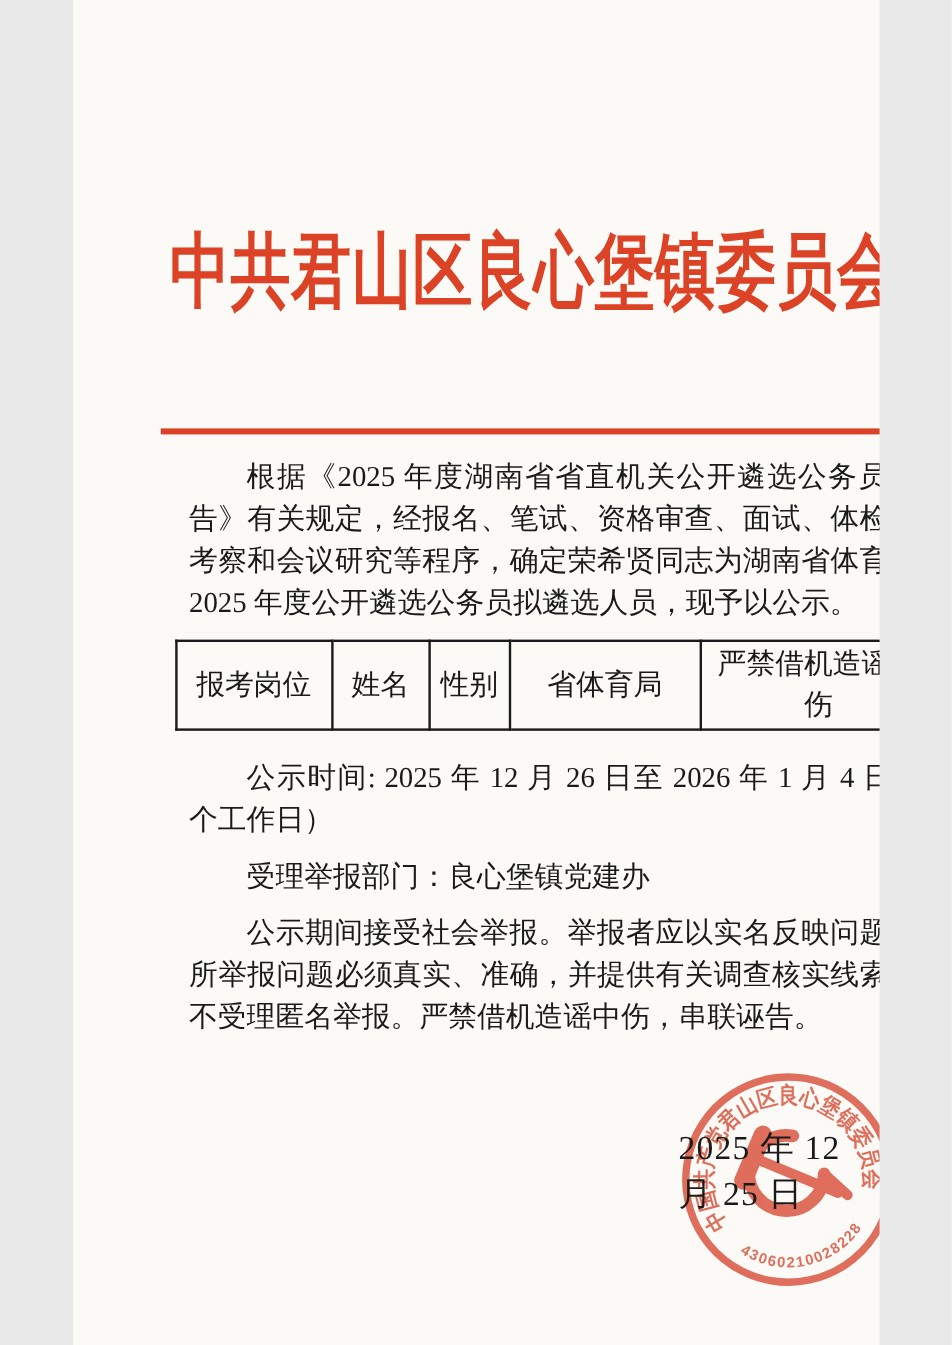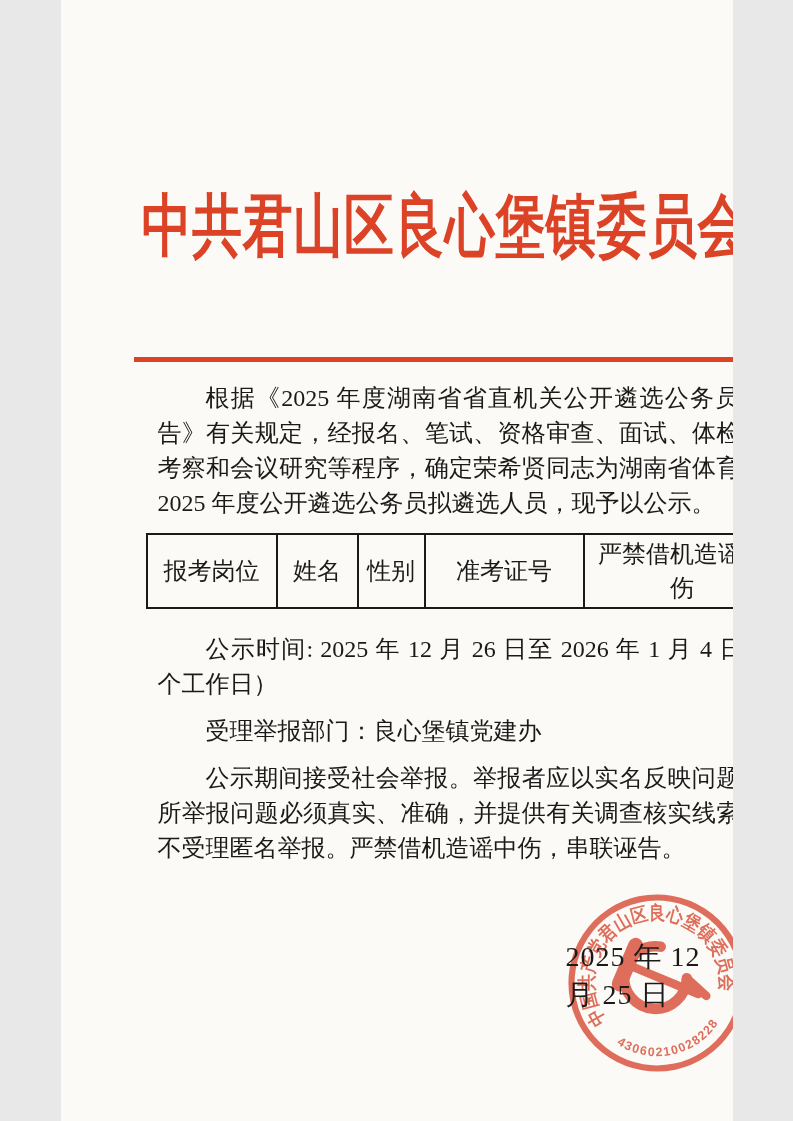--- a/index.html
+++ b/index.html
@@ -101,21 +101,21 @@
           <col class="col-name">
           <col class="col-gender">
           <col class="col-ticket">
           <col class="col-unit">
       </colgroup>
       <tbody>
         <tr class="head-row">
           <th>报考岗位</th>
           <th>姓名</th>
           <th>性别</th>
-          <th>准考证号</th>
+          <th>省体育局</th>
           <th>严禁借机造谣中伤</th>
         </tr>
       </tbody>
     </table>
 
     <p class="indent time-line">公示时间: 2025 年 12 月 26 日至 2026 年 1 月 4 日(5 个工作日）</p>
     <p class="indent">受理举报部门：良心堡镇党建办</p>
     <p class="indent">公示期间接受社会举报。举报者应以实名反映问题，所举报问题必须真实、准确，并提供有关调查核实线索，不受理匿名举报。严禁借机造谣中伤，串联诬告。</p>
   </div>
 

